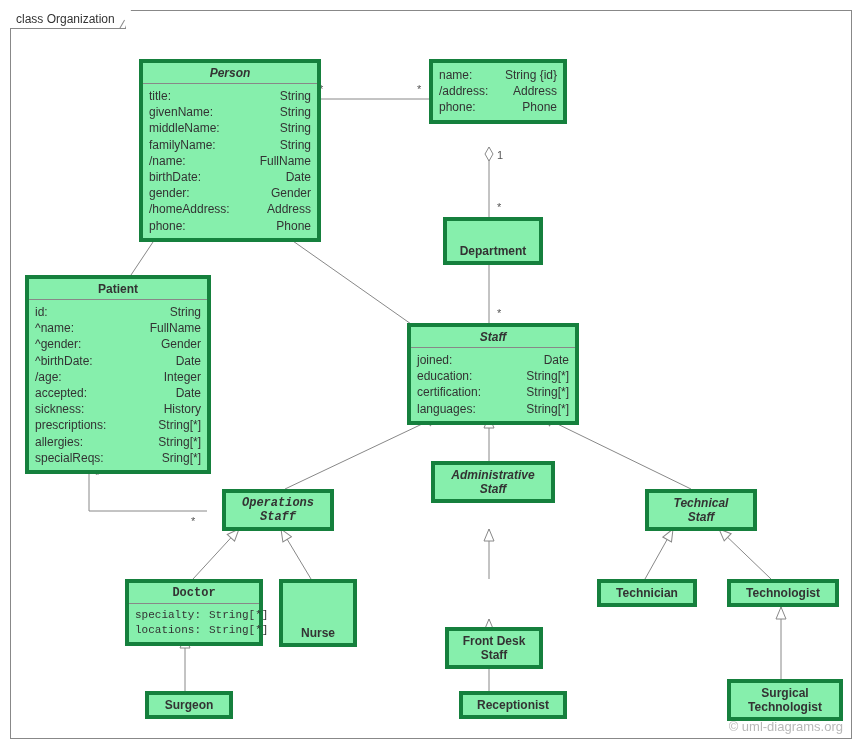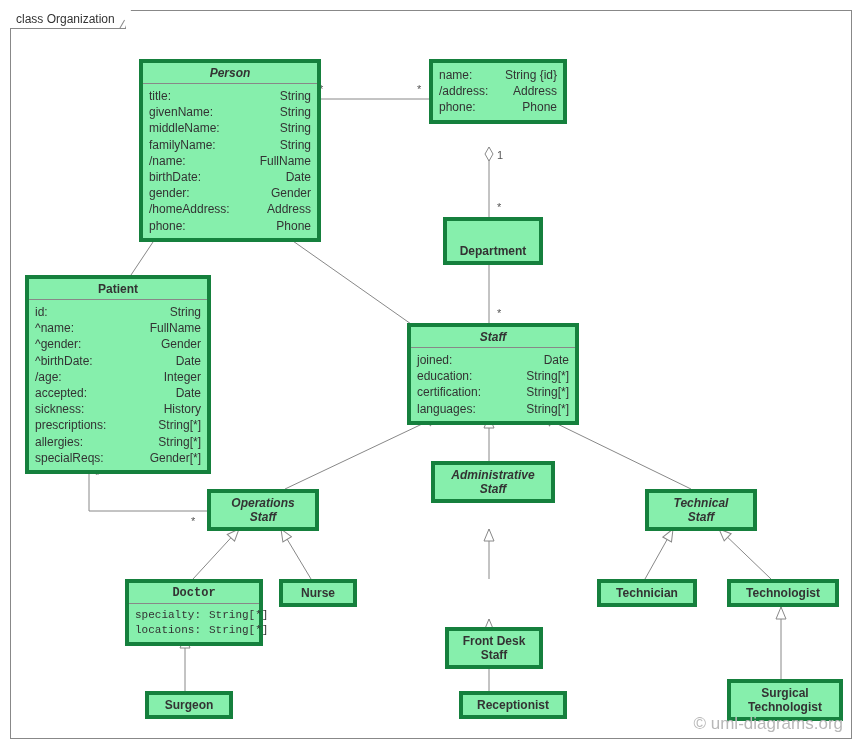--- a/index.html
+++ b/index.html
@@ -65,21 +65,21 @@
   .box .attrs {
     padding: 4px 6px;
   }
   .row { display: flex; justify-content: space-between; gap: 8px; line-height: 1.35; }
   .row .k { white-space: nowrap; }
   .row .v { white-space: nowrap; text-align: left; }
   .copyright {
     position: absolute;
     right: 8px;
     bottom: 4px;
-    font-size: 17px;
+    font-size: 13px;
     color: #b8b8b8;
   }
   .mult {
     position: absolute;
     font-size: 11px;
     color: #555;
     background: transparent;
   }
 </style>
 </head>
@@ -245,21 +245,21 @@
         <div class="row">
           <span class="k">prescriptions:</span>
           <span class="v">String[*]</span>
         </div>
         <div class="row">
           <span class="k">allergies:</span>
           <span class="v">String[*]</span>
         </div>
         <div class="row">
           <span class="k">specialReqs:</span>
-          <span class="v">Gender[*]</span>
+          <span class="v">Sring[*]</span>
         </div>
       </div>
   </div>
 
   <div class="box" style="left:396px; top:312px; width:164px;">
     <div class="title">Staff</div>
     <div class="attrs">
         <div class="row">
           <span class="k">joined:</span>
           <span class="v">Date</span>
@@ -272,21 +272,21 @@
           <span class="k">certification:</span>
           <span class="v">String[*]</span>
         </div>
         <div class="row">
           <span class="k">languages:</span>
           <span class="v">String[*]</span>
         </div>
       </div>
   </div>
 
-  <div class="box" style="left:196px; top:478px; width:104px;">
+  <div class="box" style="left:211px; top:478px; width:104px;font-family:Liberation Mono, monospace;">
     <div class="title" style="border-bottom:none; white-space:pre-line;">Operations
 Staff</div>
   </div>
 
   <div class="box" style="left:420px; top:450px; width:116px;">
     <div class="title" style="border-bottom:none; white-space:pre-line;">Administrative
 Staff</div>
   </div>
 
   <div class="box" style="left:634px; top:478px; width:104px;">
@@ -302,21 +302,21 @@
           <span class="v">String[*]</span>
         </div>
         <div class="row">
           <span class="k">locations:</span>
           <span class="v">String[*]</span>
         </div>
       </div>
   </div>
 
   <div class="box" style="left:268px; top:568px; width:70px;">
-    <div class="title no-italic" style="border-bottom:none;">Nurse</div>
+    <div class="title no-italic" style="border-bottom:none;margin-top:40px;">Nurse</div>
   </div>
 
   <div class="box" style="left:434px; top:568px; width:90px;margin-top:48px;">
     <div class="title no-italic" style="border-bottom:none; white-space:pre-line;">Front Desk
 Staff</div>
   </div>
 
   <div class="box" style="left:586px; top:568px; width:92px;">
     <div class="title no-italic" style="border-bottom:none;">Technician</div>
   </div>

